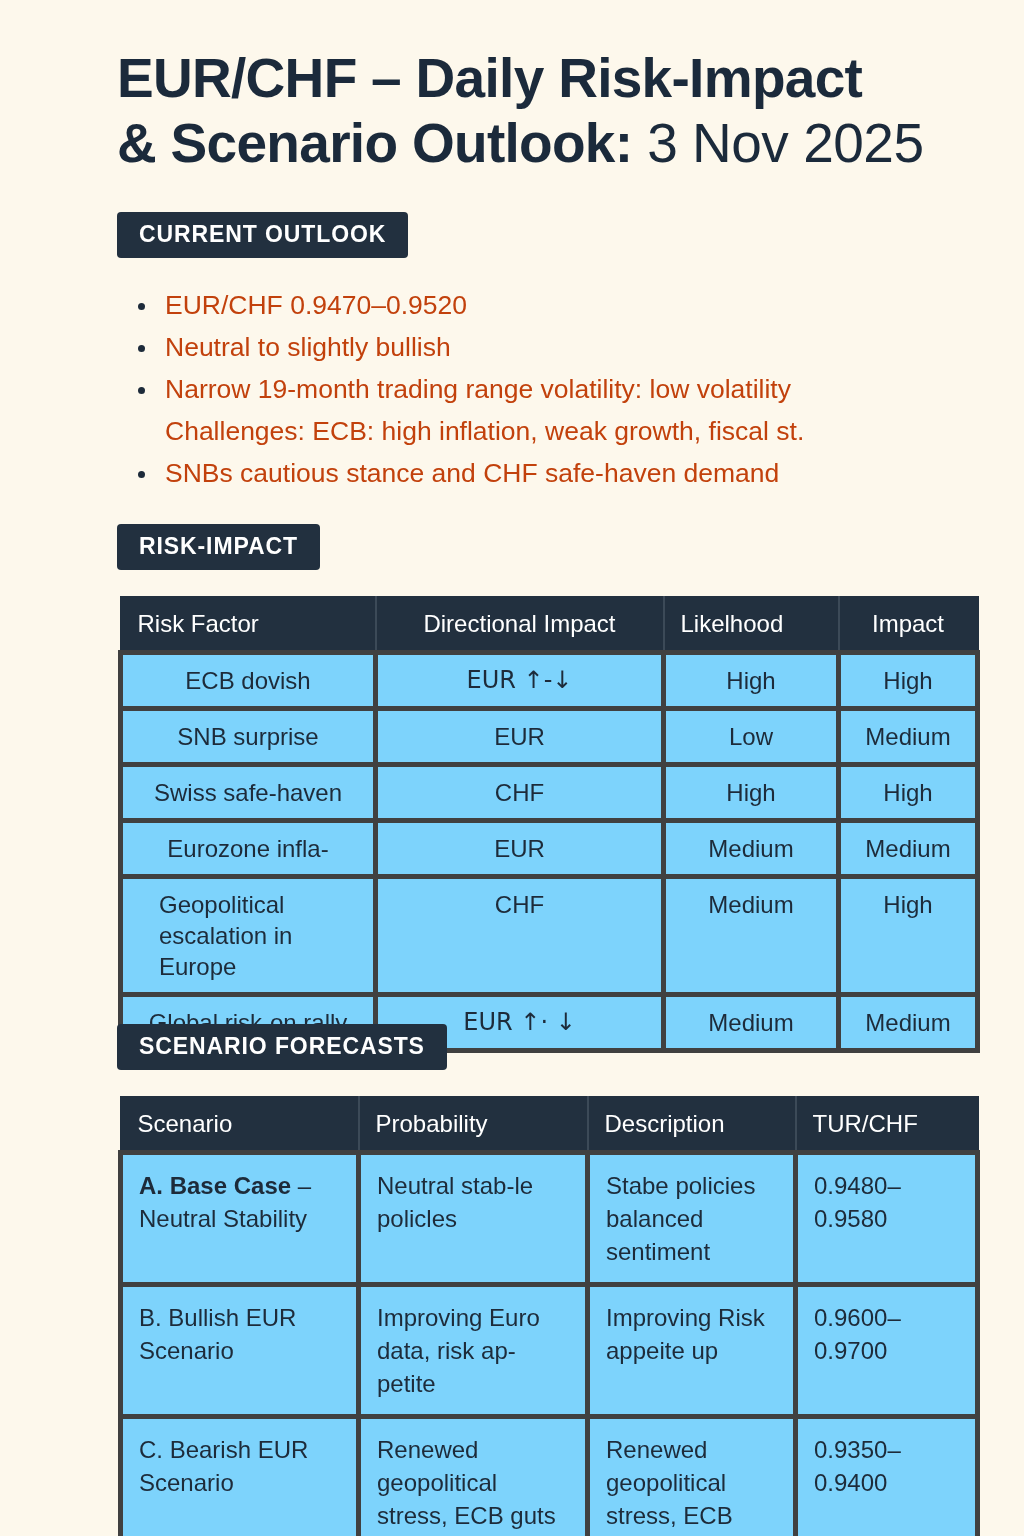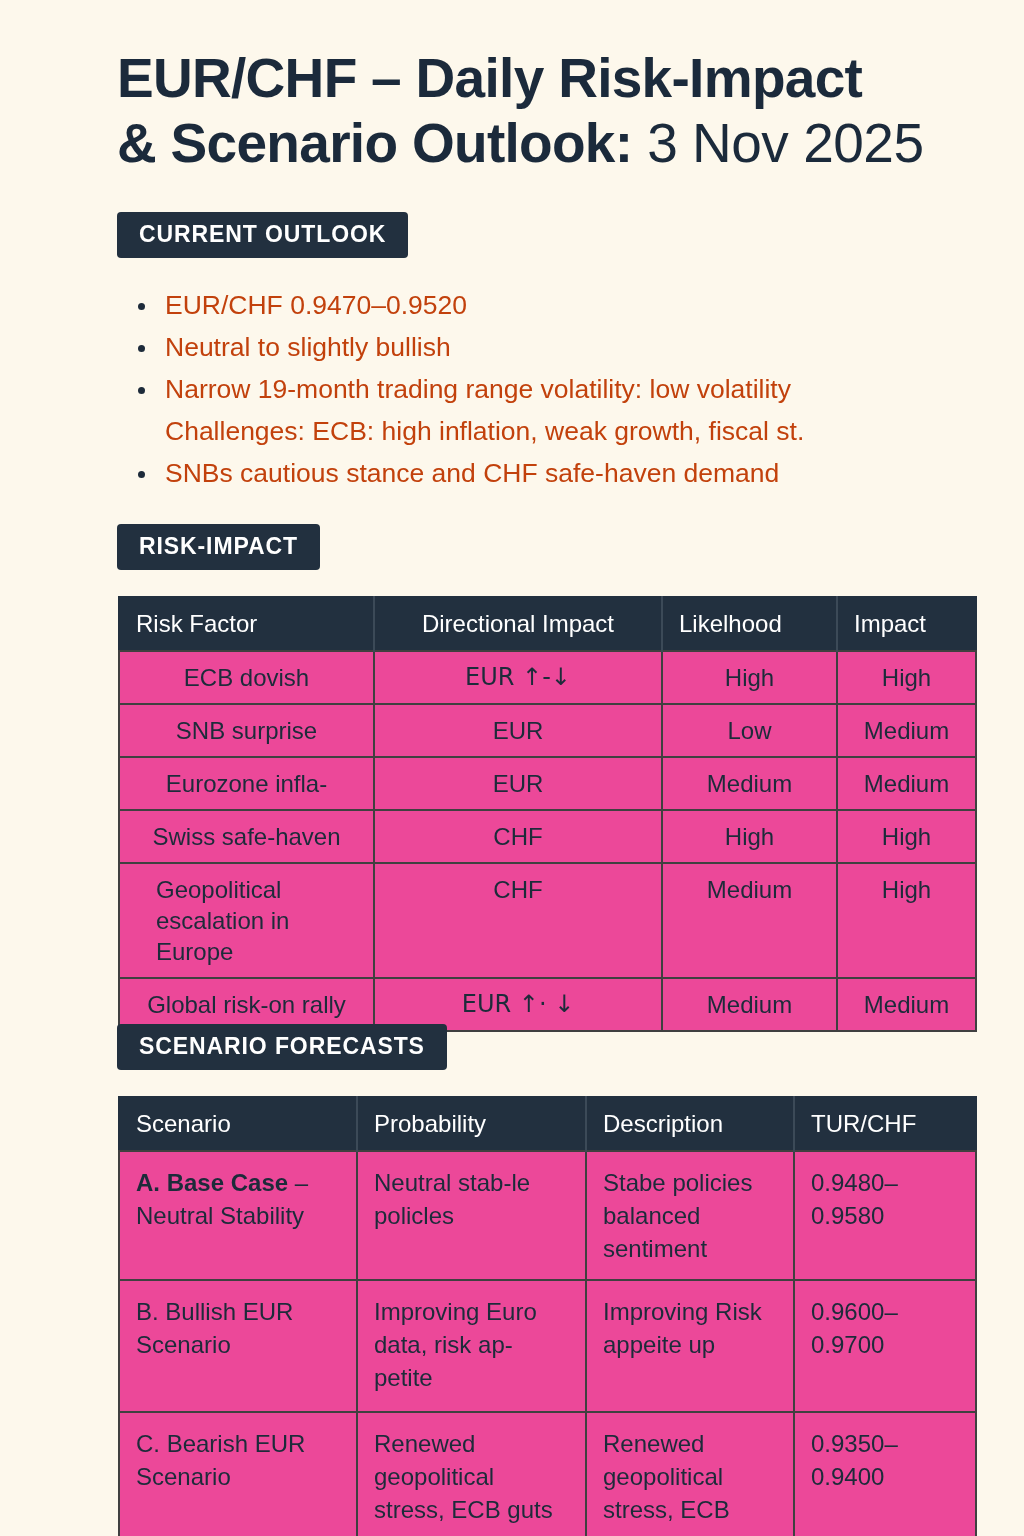--- a/index.html
+++ b/index.html
@@ -107,35 +107,35 @@
     color: #ffffff;
     font-size: 24px;
     font-weight: normal;
     text-align: left;
     padding: 12px 16px;
     border-right: 2px solid #3c4a58;
     line-height: 28px;
   }
   .tbl th:last-child { border-right: none; }
   .tbl td {
-    background: #ec4899;
+    background: #7dd3fc;
     color: #1d2b3a;
     font-size: 24px;
     line-height: 31px;
     padding: 10px 14px;
-    border: 2px solid #404040;
+    border: 5px solid #404040;
     vertical-align: top;
   }
 
   
   #risk-table { left: 85px; top: 596px; width: 857px; }
   #risk-table th.c0 { width: 255px; }
   #risk-table th.c1 { width: 288px; text-align: center; }
   #risk-table th.c2 { width: 175px; }
-  #risk-table th.c3 { width: 139px; }
+  #risk-table th.c3 { width: 139px; text-align: center; }
   #risk-table td.c0 { text-align: center; }
   #risk-table td.c1,
   #risk-table td.c2,
   #risk-table td.c3 { text-align: center; }
   #risk-table td.c0.wrap { text-align: left; padding-left: 36px; }
   #risk-table tr { height: 51px; }
 
   .arrow { font-family: "DejaVu Sans", sans-serif; }
 
   
@@ -192,30 +192,30 @@
         <td class="c2">High</td>
         <td class="c3">High</td>
       </tr>
       <tr>
         <td class="c0">SNB surprise</td>
         <td class="c1">EUR</td>
         <td class="c2">Low</td>
         <td class="c3">Medium</td>
       </tr>
       <tr>
+        <td class="c0">Swiss safe-haven</td>
+        <td class="c1">CHF</td>
+        <td class="c2">High</td>
+        <td class="c3">High</td>
+      </tr>
+      <tr>
         <td class="c0">Eurozone infla-</td>
         <td class="c1">EUR</td>
         <td class="c2">Medium</td>
         <td class="c3">Medium</td>
-      </tr>
-      <tr>
-        <td class="c0">Swiss safe-haven</td>
-        <td class="c1">CHF</td>
-        <td class="c2">High</td>
-        <td class="c3">High</td>
       </tr>
       <tr style="height:80px">
         <td class="c0 wrap">Geopolitical escalation in Europe</td>
         <td class="c1">CHF</td>
         <td class="c2">Medium</td>
         <td class="c3">High</td>
       </tr>
       <tr>
         <td class="c0">Global risk-on rally</td>
         <td class="c1 arrow">EUR ↑· ↓</td>

